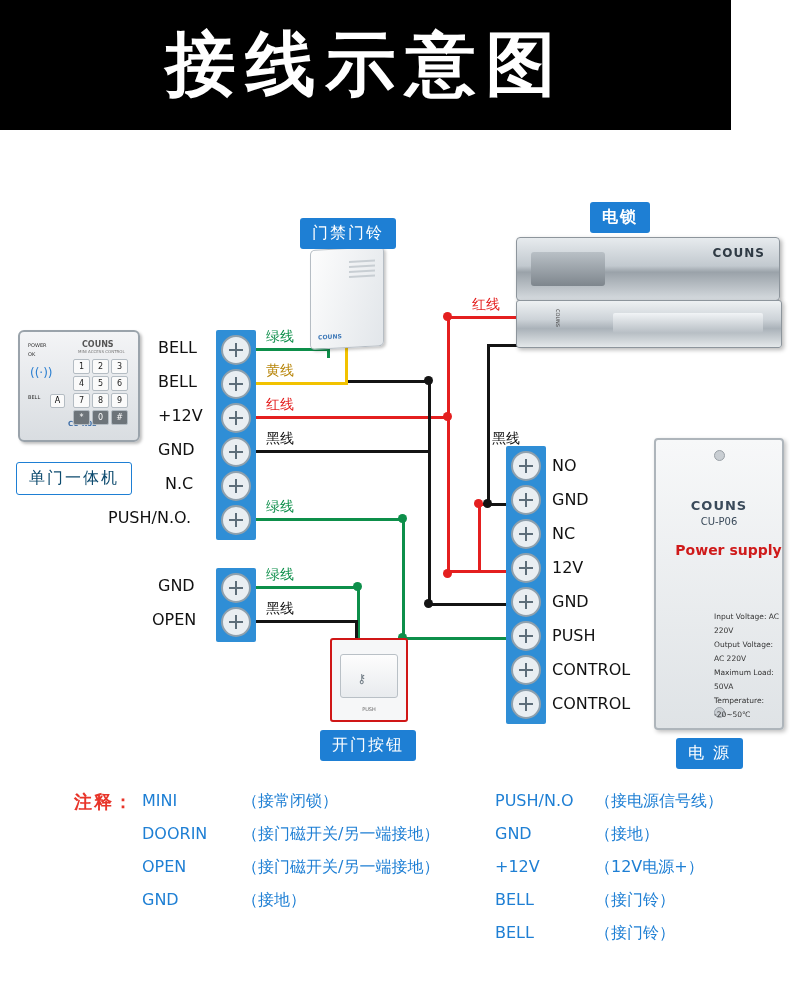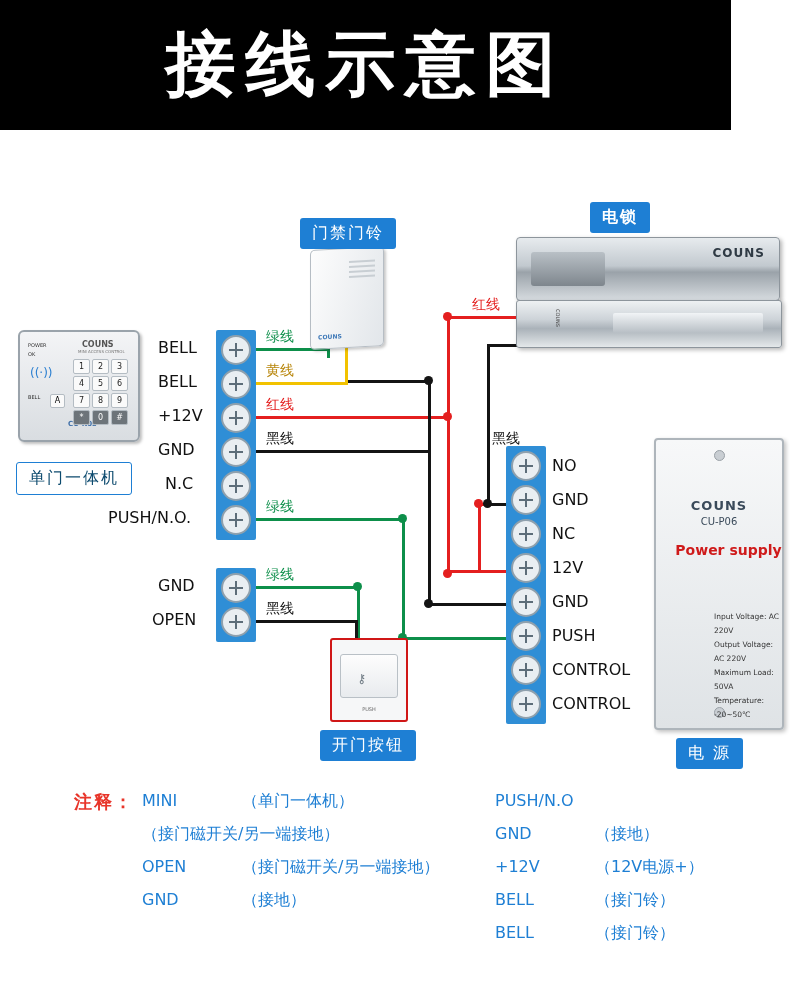--- a/index.html
+++ b/index.html
@@ -337,37 +337,39 @@
 <div class="wire-label" style="left:266px;top:566px;color:#0d8f4a;">绿线</div>
 <div class="wire-label" style="left:266px;top:600px;color:#141414;">黑线</div>
 <div class="wire-label" style="left:472px;top:296px;color:#e41f1f;">红线</div>
 <div class="wire-label" style="left:492px;top:430px;color:#141414;">黑线</div>
 
 <div class="legend">
   <div class="note">注释：</div>
   <div class="col colL">
     <div class="row">
         <div class="k">MINI</div>
-        <div class="v">（单门一体机）</div>
-      </div>
-    <div class="row">
+        <div class="v">（接常闭锁）</div>
+      </div>
+    <div class="row">
+        <div class="k">DOORIN</div>
         <div class="v">（接门磁开关/另一端接地）</div>
       </div>
     <div class="row">
         <div class="k">OPEN</div>
         <div class="v">（接门磁开关/另一端接地）</div>
       </div>
     <div class="row">
         <div class="k">GND</div>
         <div class="v">（接地）</div>
       </div>
   </div>
   <div class="col colR">
     <div class="row">
         <div class="k">PUSH/N.O</div>
+        <div class="v">（接电源信号线）</div>
       </div>
     <div class="row">
         <div class="k">GND</div>
         <div class="v">（接地）</div>
       </div>
     <div class="row">
         <div class="k">+12V</div>
         <div class="v">（12V电源+）</div>
       </div>
     <div class="row">

